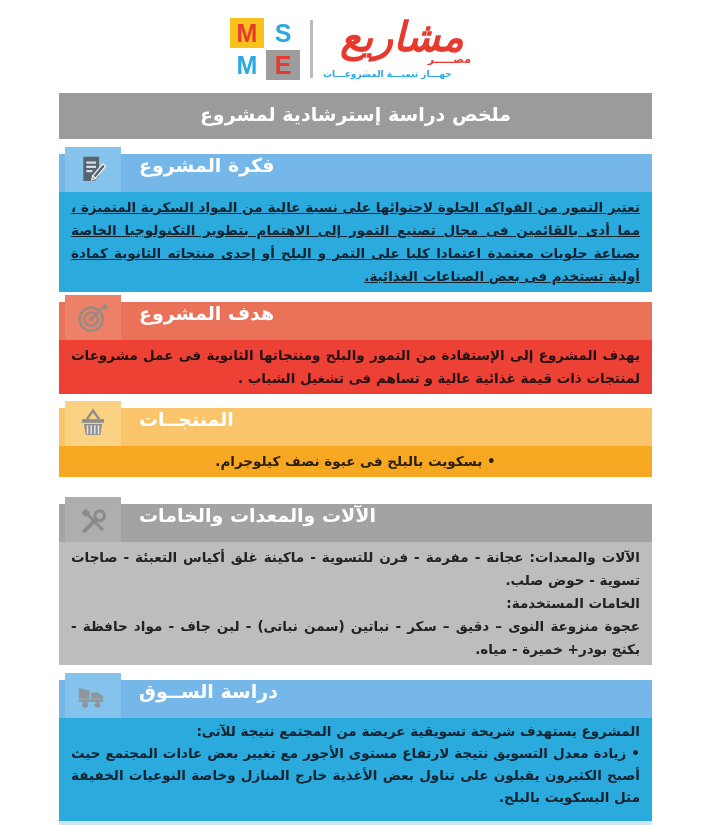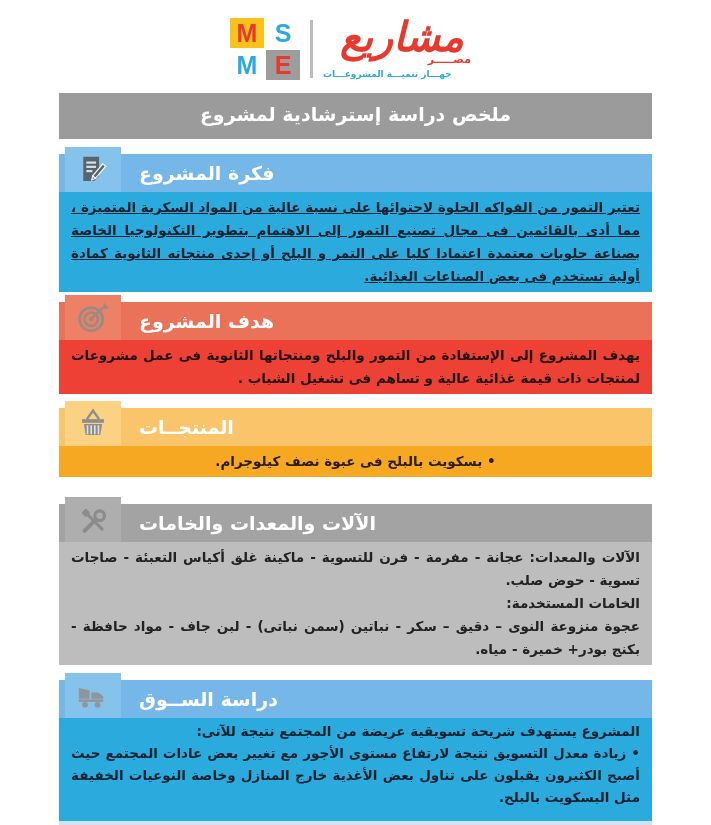--- a/index.html
+++ b/index.html
@@ -16,21 +16,21 @@
   .logo-ar{display:flex;flex-direction:column;width:158px;}
   .wordmark{color:#e8392e;font-size:41px;line-height:34px;font-weight:bold;text-align:center;direction:rtl;font-style:italic;}
   .wordmark-sub{color:#e8392e;font-size:11px;line-height:11px;font-weight:bold;text-align:right;padding-right:10px;direction:rtl;}
   .tagline{color:#2ba9e0;font-size:9px;font-weight:bold;text-align:left;margin-top:4px;direction:rtl;white-space:nowrap;}
   
   .title-box{margin:5px 59px 0;color:#fff;text-align:center;padding:10px 0 14px;direction:rtl;}
   .title-line1{font-size:19px;font-weight:bold;}
   .title-line2{font-size:26px;font-weight:bold;margin-top:9px;}
   
   .section{margin:0 59px;position:relative;}
-  .sec-header{height:38px;display:flex;align-items:center;justify-content:flex-end;
+  .sec-header{height:38px;display:flex;justify-content:flex-end;
     padding:0 14px 0 80px;color:#fff;font-weight:bold;font-size:19px;direction:rtl;}
   .icon-tile{position:absolute;left:6px;top:-7px;width:56px;height:45px;
     display:flex;align-items:center;justify-content:center;}
   .icon-tile svg{width:34px;height:34px;display:block;}
   .sec-body{padding:4px 12px;direction:rtl;font-weight:bold;font-size:13.5px;line-height:23px;}
   .sec-body p{margin:0;text-align:justify;}
   .sec-body p.center{text-align:center;}
   .sec-body.tight{line-height:22px;height:134px;box-sizing:border-box;overflow:hidden;padding-top:2px;}
   .mt15{margin-top:15px}.mt10{margin-top:10px}.mt14{margin-top:14px}.mt27{margin-top:27px}
   .bottom-strip{position:absolute;left:59px;right:59px;top:821px;height:4px;background:#cfe4f1;}

